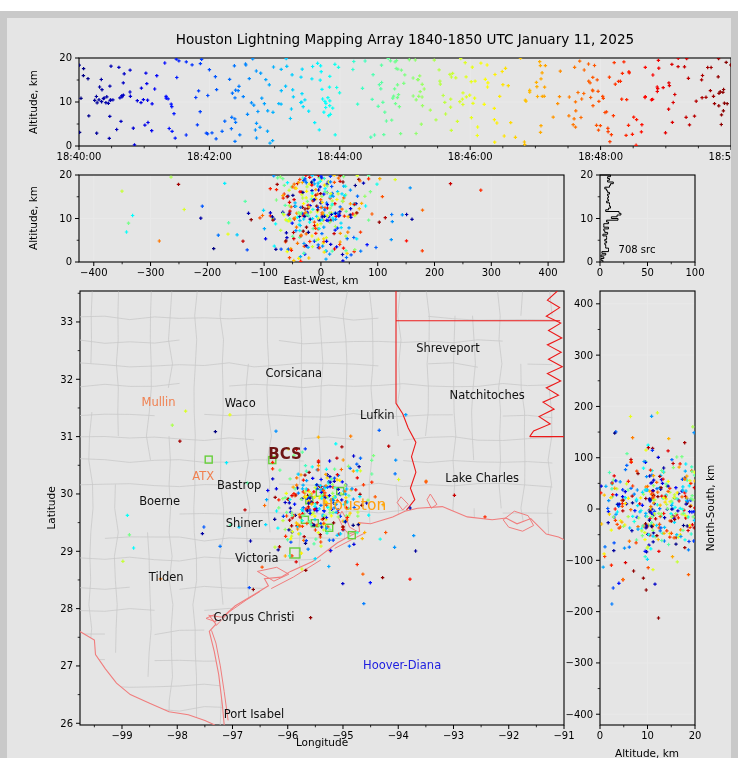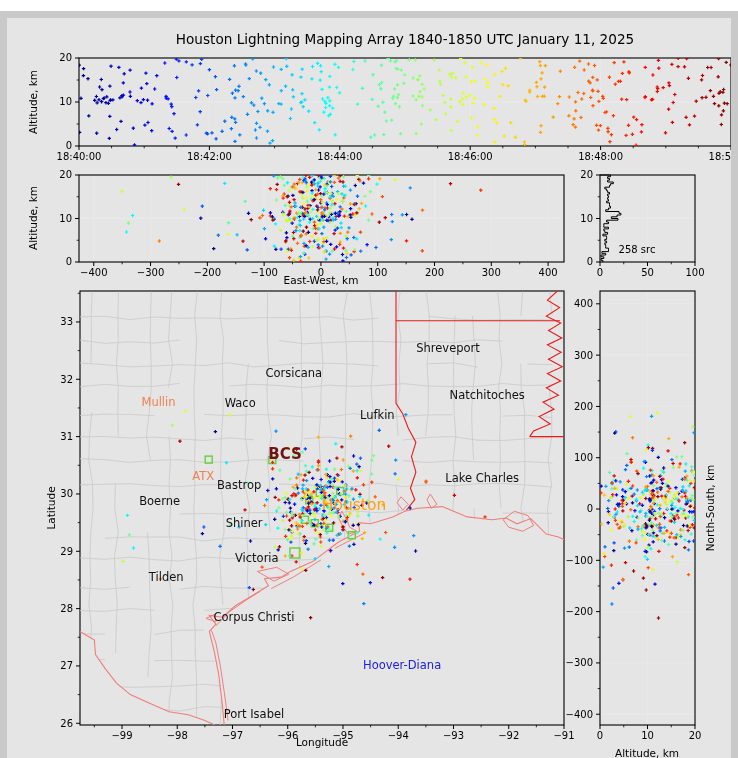--- a/index.html
+++ b/index.html
@@ -1965,14 +1965,14 @@
       </g>
     </svg>
 
   <div class="lbl rot" style="left:26px;top:84px">Altitude, km</div>
   <div class="lbl rot" style="left:26px;top:200px">Altitude, km</div>
   <div class="lbl" style="left:314px;top:262px">East-West, km</div>
   <div class="lbl rot" style="left:44px;top:490px">Latitude</div>
   <div class="lbl" style="left:315px;top:724px">Longitude</div>
   <div class="lbl rot" style="left:703px;top:490px">North-South, km</div>
   <div class="lbl" style="left:640px;top:735px">Altitude, km</div>
-  <div class="annot" style="left:630px;top:231px">258 src</div>
+  <div class="annot" style="left:630px;top:231px">708 src</div>
 </div>
 
 </body></html>

